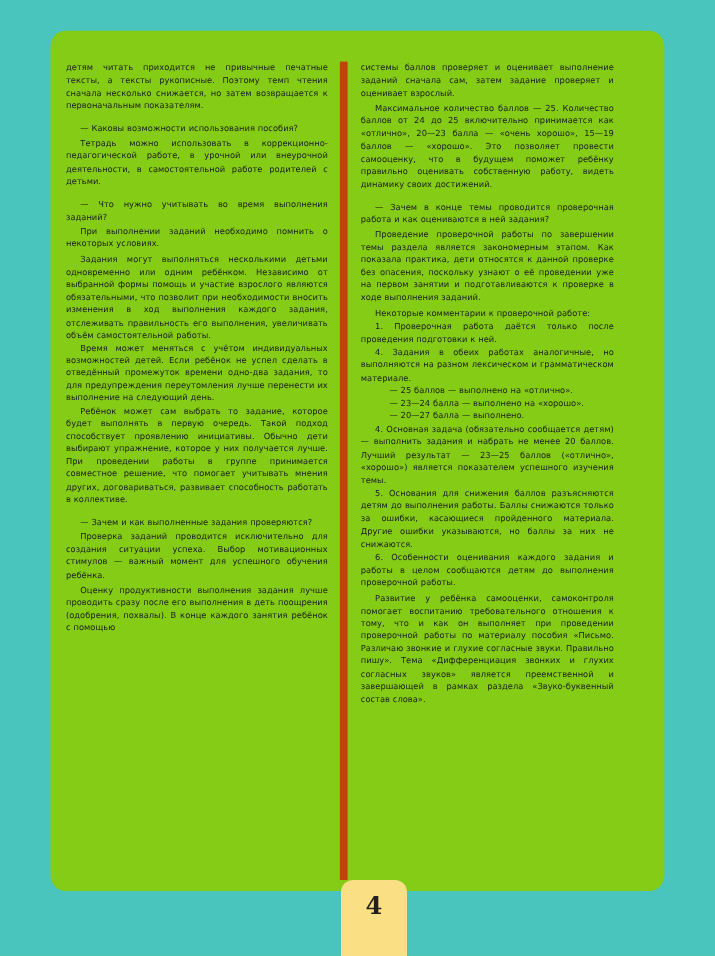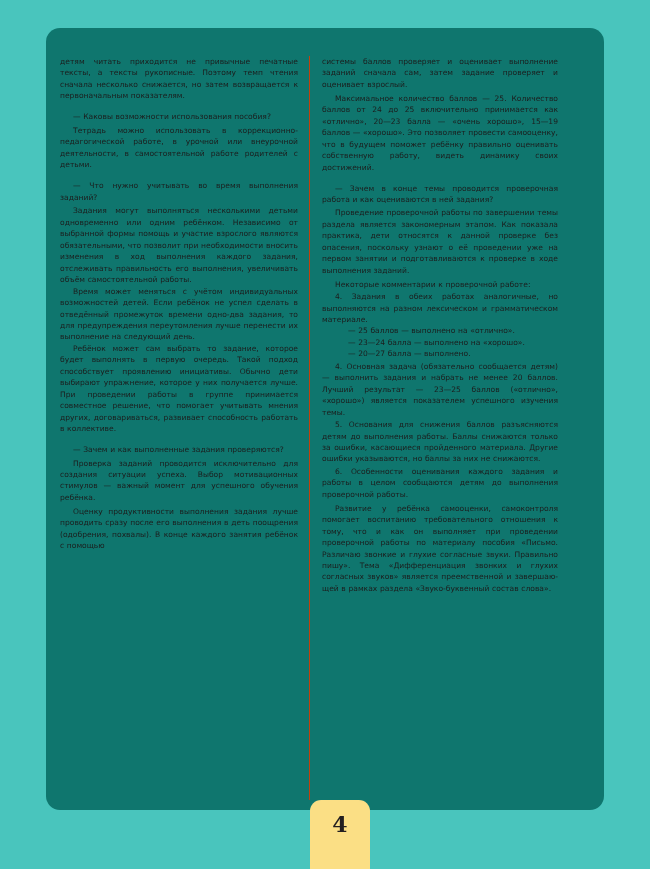--- a/index.html
+++ b/index.html
@@ -13,41 +13,41 @@
     font-family: "DejaVu Sans", sans-serif;
     overflow: hidden;
     position: relative;
   }
   #page {
     position: absolute;
     left: 46px;
     top: 28px;
     width: 558px;
     height: 782px;
-    background: #0f766e;
+    background: #84cc16;
     border-radius: 14px;
     box-sizing: border-box;
     padding: 28px 14px 10px 14px;
   }
   #columns {
     display: flex;
     width: 100%;
     height: 100%;
     box-sizing: border-box;
   }
   .col {
     width: 249px;
     box-sizing: border-box;
   }
   .col-left {
     padding-right: 11px;
   }
   .col-right {
     padding-left: 12px;
-    border-left: 1px solid #c2410c;
+    border-left: 7px solid #c2410c;
   }
   p {
     margin: 0;
     font-size: 7.55px;
     line-height: 11.45px;
     text-align: justify;
     text-justify: inter-word;
     color: #1c1c1c;
     letter-spacing: 0.02px;
     word-spacing: 0.2px;
@@ -104,34 +104,36 @@
 <body>
 
 <div id="page">
   <div id="columns">
 
     <div class="col col-left">
       <p class="body-first">детям читать приходится не привычные пе­чатные тексты, а тексты рукописные. Поэтому темп чтения сначала несколько снижается, но затем возвращается к первоначальным показа­телям.</p>
       <p class="q">— Каковы возможности использования пособия?</p>
       <p class="ind after-q">Тетрадь можно использовать в коррекцион­но-педагогической работе, в урочной или вне­урочной деятельности, в самостоятельной рабо­те родителей с детьми.</p>
       <p class="q">— Что нужно учитывать во время выпол­нения заданий?</p>
+      <p class="ind after-q">При выполнении заданий необходимо пом­нить о некоторых условиях.</p>
       <p class="ind gap">Задания могут выполняться несколькими деть­ми одновременно или одним ребёнком. Незави­симо от выбранной формы помощь и участие взрослого являются обязательными, что позво­лит при необходимости вносить изменения в ход выполнения каждого задания, отслеживать правильность его выполнения, увеличивать объ­ём самостоятельной работы.</p>
       <p class="ind">Время может меняться с учётом индивиду­альных возможностей детей. Если ребёнок не успел сделать в отведённый промежуток вре­мени одно-два задания, то для предупрежде­ния переутомления лучше перенести их выпол­нение на следующий день.</p>
       <p class="ind">Ребёнок может сам выбрать то задание, ко­торое будет выполнять в первую очередь. Такой подход способствует проявлению инициативы. Обычно дети выбирают упражнение, которое у них получается лучше. При проведении рабо­ты в группе принимается совместное решение, что помогает учитывать мнения других, дого­вариваться, развивает способность работать в коллективе.</p>
       <p class="q">— Зачем и как выполненные задания проверяются?</p>
       <p class="ind after-q">Проверка заданий проводится исключитель­но для создания ситуации успеха. Выбор мо­тивационных стимулов — важный момент для успешного обучения ребёнка.</p>
       <p class="ind gap">Оценку продуктивности выполнения зада­ния лучше проводить сразу после его выпол­нения в деть поощрения (одобрения, похвалы). В конце каждого занятия ребёнок с помощью</p>
     </div>
 
     <div class="col col-right">
       <p class="body-first">системы баллов проверяет и оценивает вы­полнение заданий сначала сам, затем задание проверяет и оценивает взрослый.</p>
       <p class="ind gap">Максимальное количество баллов — 25. Ко­личество баллов от 24 до 25 включительно при­нимается как «отлично», 20—23 балла — «очень хорошо», 15—19 баллов — «хорошо». Это позво­ляет провести самооценку, что в будущем помо­жет ребёнку правильно оценивать собственную работу, видеть динамику своих достижений.</p>
       <p class="q">— Зачем в конце темы проводится про­верочная работа и как оцениваются в ней задания?</p>
       <p class="ind after-q">Проведение проверочной работы по завер­шении темы раздела является закономерным этапом. Как показала практика, дети относят­ся к данной проверке без опасения, поскольку узнают о её проведении уже на первом за­нятии и подготавливаются к проверке в ходе выполнения заданий.</p>
       <p class="ind gap">Некоторые комментарии к проверочной ра­боте:</p>
+      <p class="num">1. Проверочная работа даётся только после проведения подготовки к ней.</p>
       <p class="num">4. Задания в обеих работах аналогичные, но выполняются на разном лексическом и грамма­тическом материале.</p>
       <p class="dash">— 25 баллов — выполнено на «отлично».</p>
       <p class="dash">— 23—24 балла — выполнено на «хорошо».</p>
       <p class="dash">— 20—27 балла — выполнено.</p>
       <p class="num">4. Основная задача (обязательно сообщается детям) — выполнить задания и набрать не ме­нее 20 баллов. Лучший результат — 23—25 бал­лов («отлично», «хорошо») является показателем успешного изучения темы.</p>
       <p class="num">5. Основания для снижения баллов разъ­ясняются детям до выполнения работы. Бал­лы снижаются только за ошибки, касающиеся пройденного материала. Другие ошибки указы­ваются, но баллы за них не снижаются.</p>
       <p class="num">6. Особенности оценивания каждого задания и работы в целом сообщаются детям до вы­полнения проверочной работы.</p>
       <p class="ind gap">Развитие у ребёнка самооценки, самокон­троля помогает воспитанию требовательного от­ношения к тому, что и как он выполняет при проведении проверочной работы по материалу пособия «Письмо. Различаю звонкие и глу­хие согласные звуки. Правильно пишу». Тема «Дифференциация звонких и глухих согласных звуков» является преемственной и завершаю­щей в рамках раздела «Звуко-буквенный состав слова».</p>
     </div>
 

